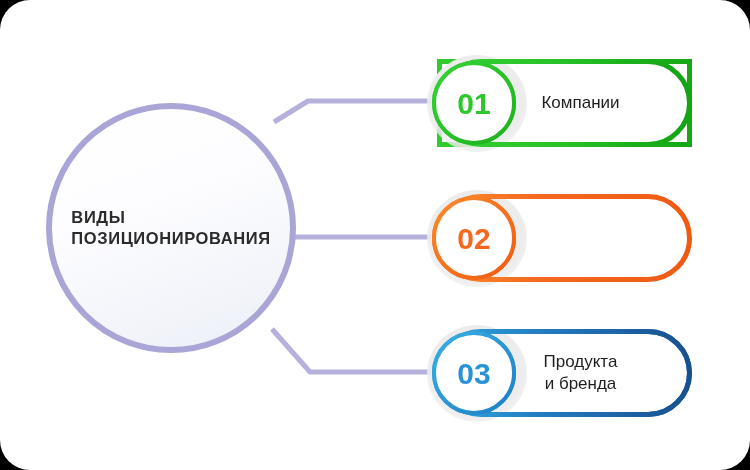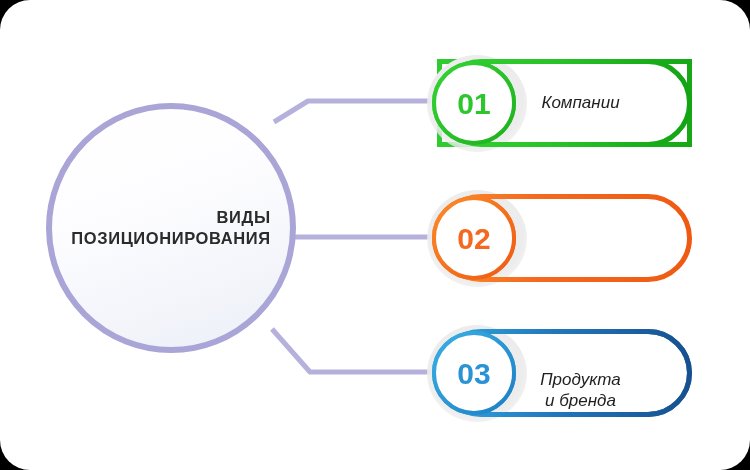--- a/index.html
+++ b/index.html
@@ -51,21 +51,21 @@
     height: 250px;
     border-radius: 50%;
     border: 6px solid #a9a5d6;
     box-sizing: border-box;
     background: linear-gradient(160deg, #ffffff 0%, #fdfdff 38%, #f2f4fa 78%, #eceff8 100%);
     display: flex;
     align-items: center;
     justify-content: center;
   }
   #central-label {
-    text-align: right;
+    text-align: left;
     font-weight: bold;
     font-size: 16.5px;
     line-height: 1.28;
     letter-spacing: 0.6px;
     color: #2b2b2b;
     white-space: pre-line;
     padding: 0 12px;
   }
 
   
@@ -80,21 +80,20 @@
   }
   .pill-label {
     flex: 1;
     text-align: center;
     font-size: 17px;
     line-height: 1.28;
     color: #1f1f1f;
     white-space: pre-line;
     padding-left: 46px;
     padding-right: 14px;
-    font-style: italic;
   }
 
   
   .badge {
     position: absolute;
     box-sizing: border-box;
     border-radius: 50%;
     background: #ffffff;
     border-style: solid;
     border-width: 4px;
@@ -145,21 +144,20 @@
     border-color: #f4681f;
   }
   #badge-2 .badge-num { color: #f4681f; }
 
   
   #pill-3 {
     left: 437px; top: 329px;
     width: 255px; height: 88px;
     border-radius: 44px;
     border-color: #1d63ab;
-    align-items: flex-end;
   }
   #badge-halo-3 { left: 427px; top: 325px; width: 100px; height: 97px; }
   #badge-3 {
     left: 432px; top: 331px; width: 84px; height: 84px;
     border-color: #2a93d6;
   }
   #badge-3 .badge-num { color: #2a93d6; }
 
   
   #pill-borders {

